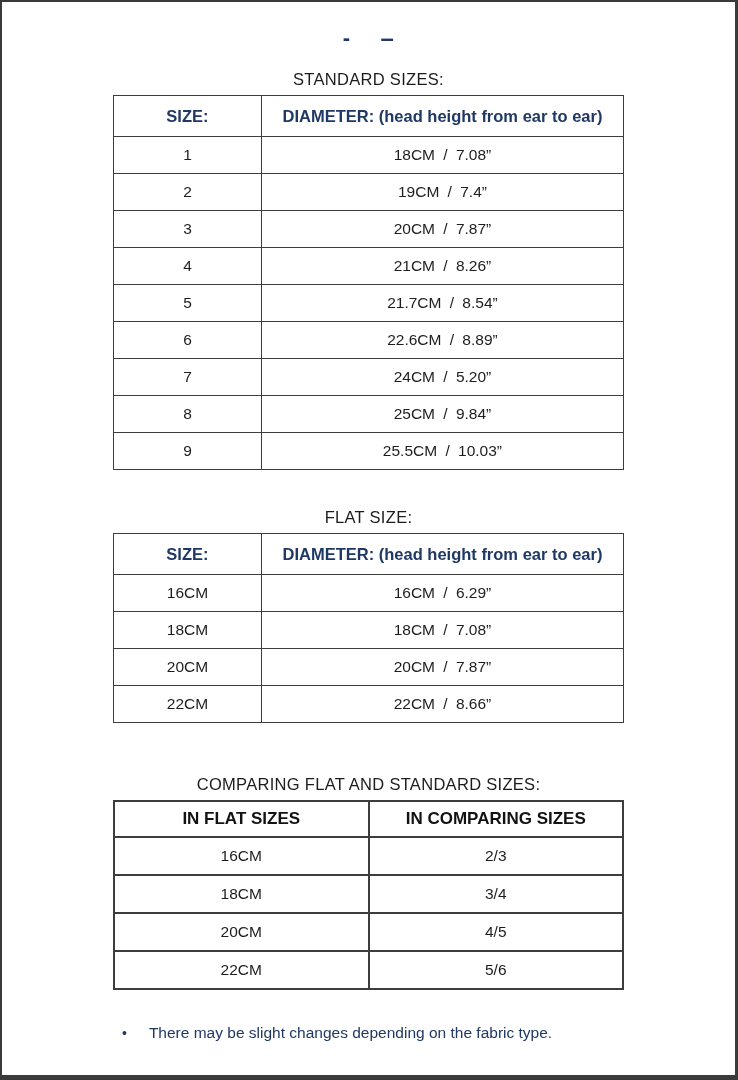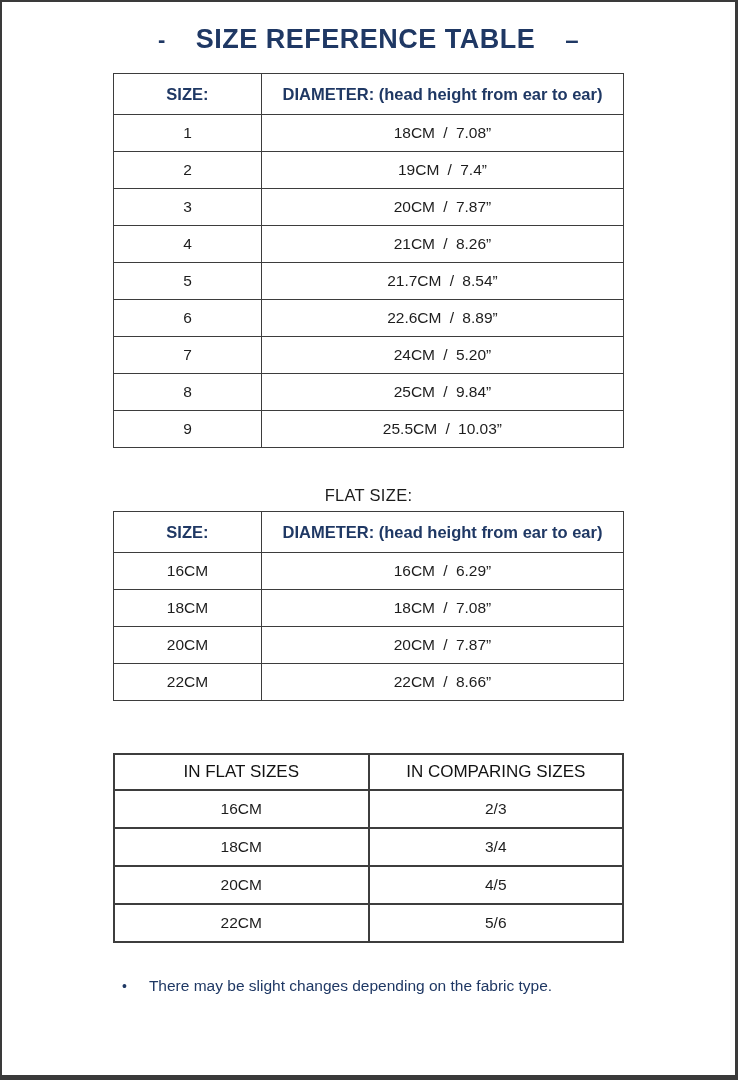--- a/index.html
+++ b/index.html
@@ -62,21 +62,21 @@
     font-size:16.5px;
     height:40px;
   }
   .sizes-table td {
     font-size:15.5px;
     height:36px;
     word-spacing:4px;
   }
   .compare-table th {
     color:#121212;
-    font-weight:normal;
+    font-weight:bold;
     font-size:17px;
     height:34px;
     border-width:2px;
   }
   .compare-table td {
     font-size:15.5px;
     height:36px;
     border-width:2px;
   }
   .footnote {
@@ -92,25 +92,25 @@
     margin-right:22px;
     font-size:14px;
     line-height:1.6;
   }
 </style>
 </head>
 <body>
 
 <div class="title-row">
   <span class="dash-left">-</span>
-  <span class="title-text">SIZE REFERENCE TABLE</span>
   <span class="dash-right">–</span>
 </div>
 
 <div class="section standard">
+  <div class="section-label">STANDARD SIZES:</div>
   <table class="sizes-table">
     <colgroup>
         <col class="c1">
         <col class="c2">
       </colgroup>
   <thead>
         <tr>
           <th>SIZE:</th>
           <th>DIAMETER: (head height from ear to ear)</th>
         </tr>
@@ -184,20 +184,21 @@
         </tr>
         <tr>
           <td>22CM</td>
           <td>22CM / 8.66”</td>
         </tr>
       </tbody>
     </table>
 </div>
 
 <div class="section compare">
+  <div class="section-label">COMPARING FLAT AND STANDARD SIZES:</div>
   <table class="compare-table">
     <colgroup>
         <col class="c1">
         <col class="c2">
       </colgroup>
   <thead>
         <tr>
           <th>IN FLAT SIZES</th>
           <th>IN COMPARING SIZES</th>
         </tr>

